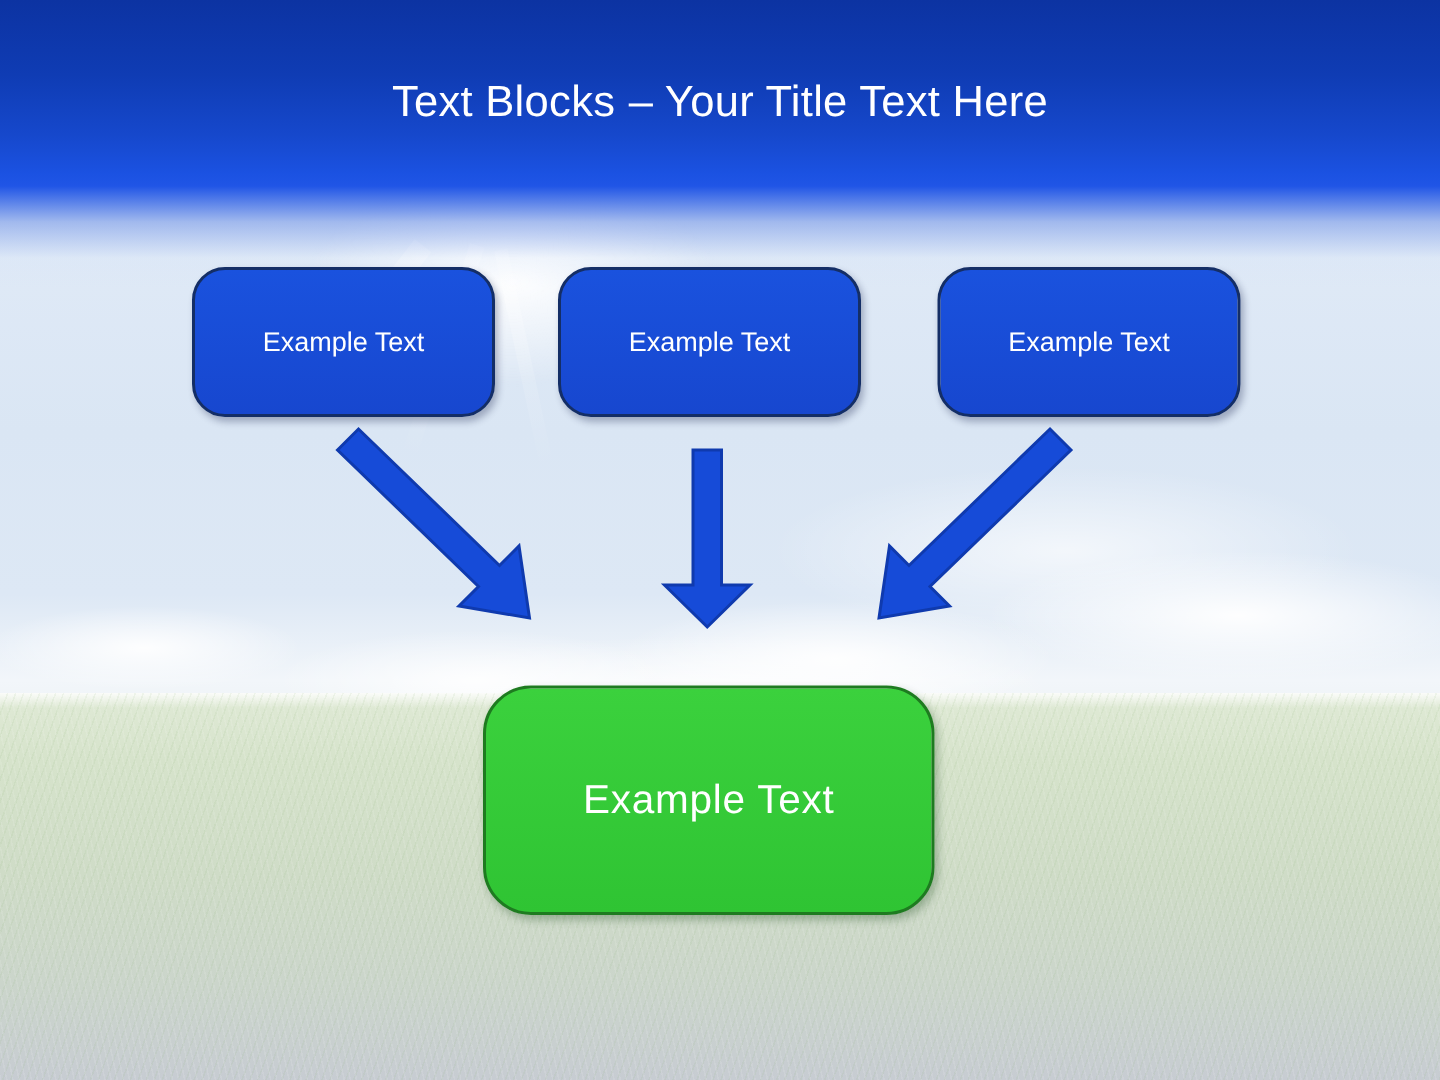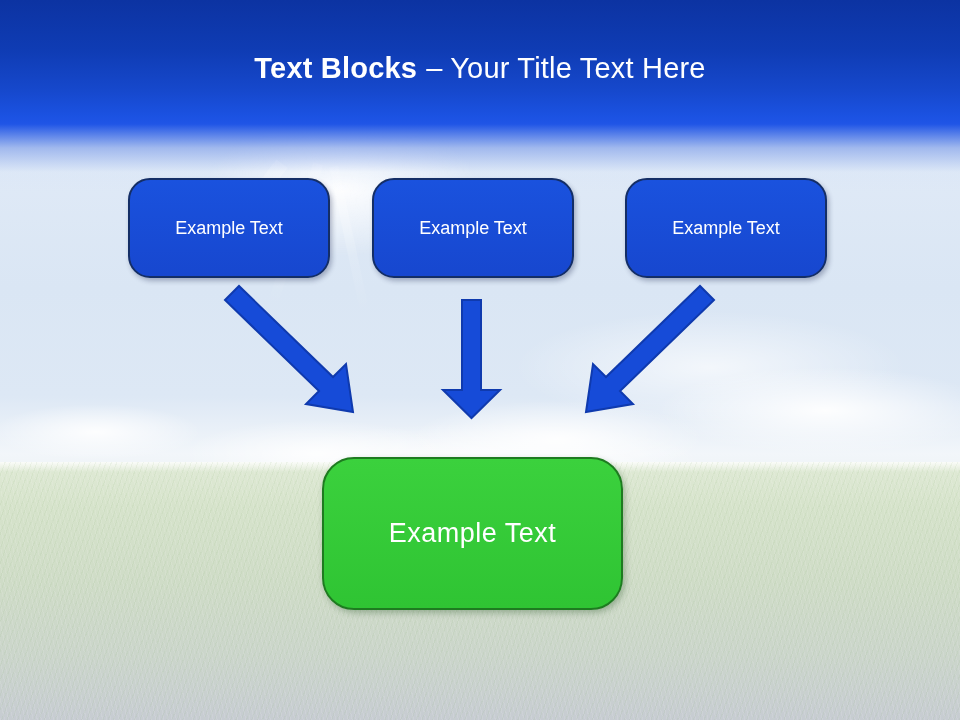--- a/index.html
+++ b/index.html
@@ -43,21 +43,21 @@
     position:absolute;left:0;top:0;width:960px;height:200px;z-index:3;
     background:linear-gradient(180deg,
       #0c33a2 0%, #0f3cb4 25%, #1648cc 45%, #1b52e2 58%, #2055e6 62%,
       rgba(110,145,230,.55) 74%, rgba(210,225,248,.18) 86%, rgba(238,244,252,0) 96%);
   }
   .title{
     position:absolute;left:0;top:52px;width:100%;margin:0;
     text-align:center;color:#ffffff;font-size:29px;font-weight:400;
     letter-spacing:.2px;
   }
-  .title .bold{font-weight:700;margin-right:9px;}
+  .title .bold{font-weight:400;margin-right:9px;}
   
   .arrows{position:absolute;left:0;top:0;z-index:3;}
   .arrows polygon{fill:#164bd8;stroke:#0f3aae;stroke-width:2;}
   
   .block{
     position:absolute;top:178px;width:202px;height:100px;box-sizing:border-box;
     background:linear-gradient(180deg,#1a52de 0%,#1747cf 100%);
     border:2.5px solid #142e66;border-radius:22px;
     display:flex;align-items:center;justify-content:center;
     color:#fff;font-size:18px;z-index:4;

